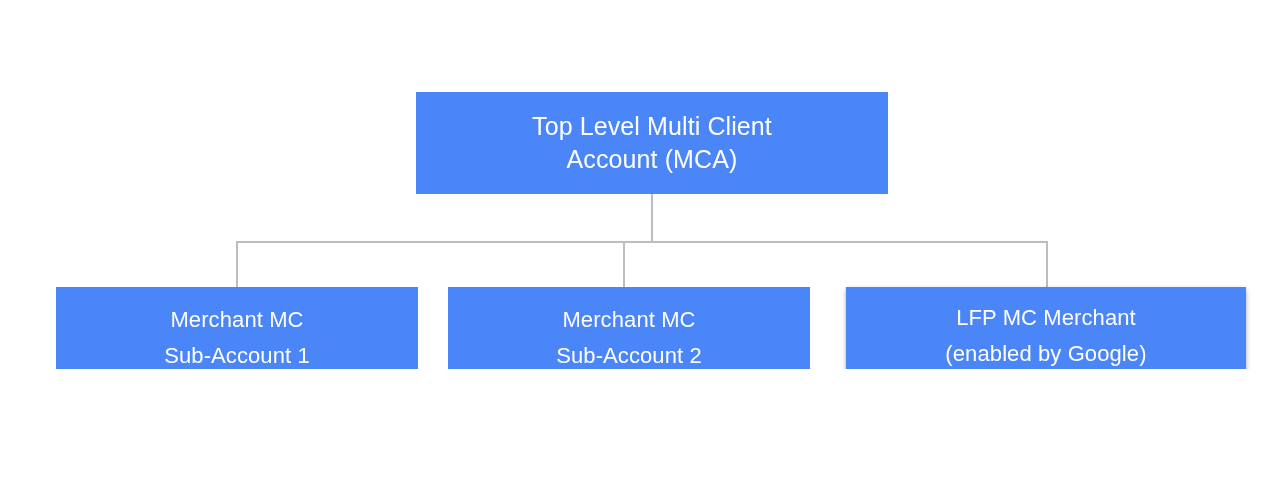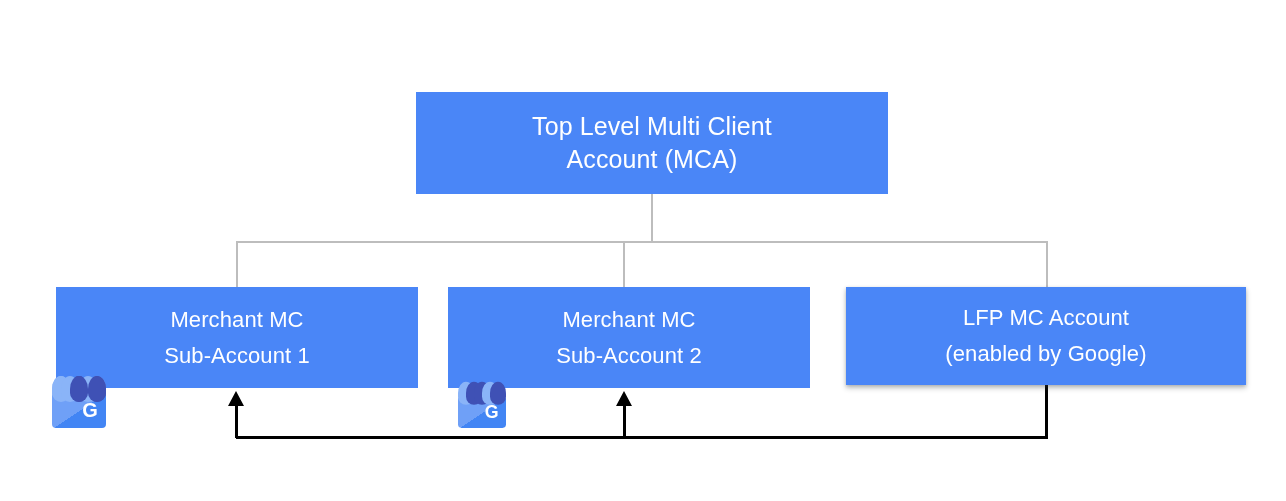--- a/index.html
+++ b/index.html
@@ -8,21 +8,21 @@
     padding: 0;
     background: #ffffff;
   }
   body {
     font-family: "Liberation Sans", sans-serif;
     -webkit-font-smoothing: antialiased;
   }
   #canvas {
     position: relative;
     width: 1286px;
-    height: 501px;
+    height: 369px;
     background: #ffffff;
     overflow: hidden;
   }
 
   
   .node {
     position: absolute;
     box-sizing: border-box;
     display: flex;
     align-items: center;
@@ -141,21 +141,21 @@
     <span class="node-label">Merchant MC
 Sub-Account 1</span>
   </div>
 
   <div class="node" id="node-sub2">
     <span class="node-label">Merchant MC
 Sub-Account 2</span>
   </div>
 
   <div class="node" id="node-lfp">
-    <span class="node-label">LFP MC Account
+    <span class="node-label">LFP MC Merchant
 (enabled by Google)</span>
   </div>
 
   <svg class="gmb-icon" id="gmb-icon-1" viewBox="0 0 72 72">
     <defs>
       <linearGradient id="gmbShade1" x1="0" y1="0" x2="1" y2="1">
         <stop offset="0%" stop-color="#6fa0f7"></stop>
         <stop offset="52%" stop-color="#6fa0f7"></stop>
         <stop offset="52%" stop-color="#4285f4"></stop>
         <stop offset="100%" stop-color="#4285f4"></stop>

